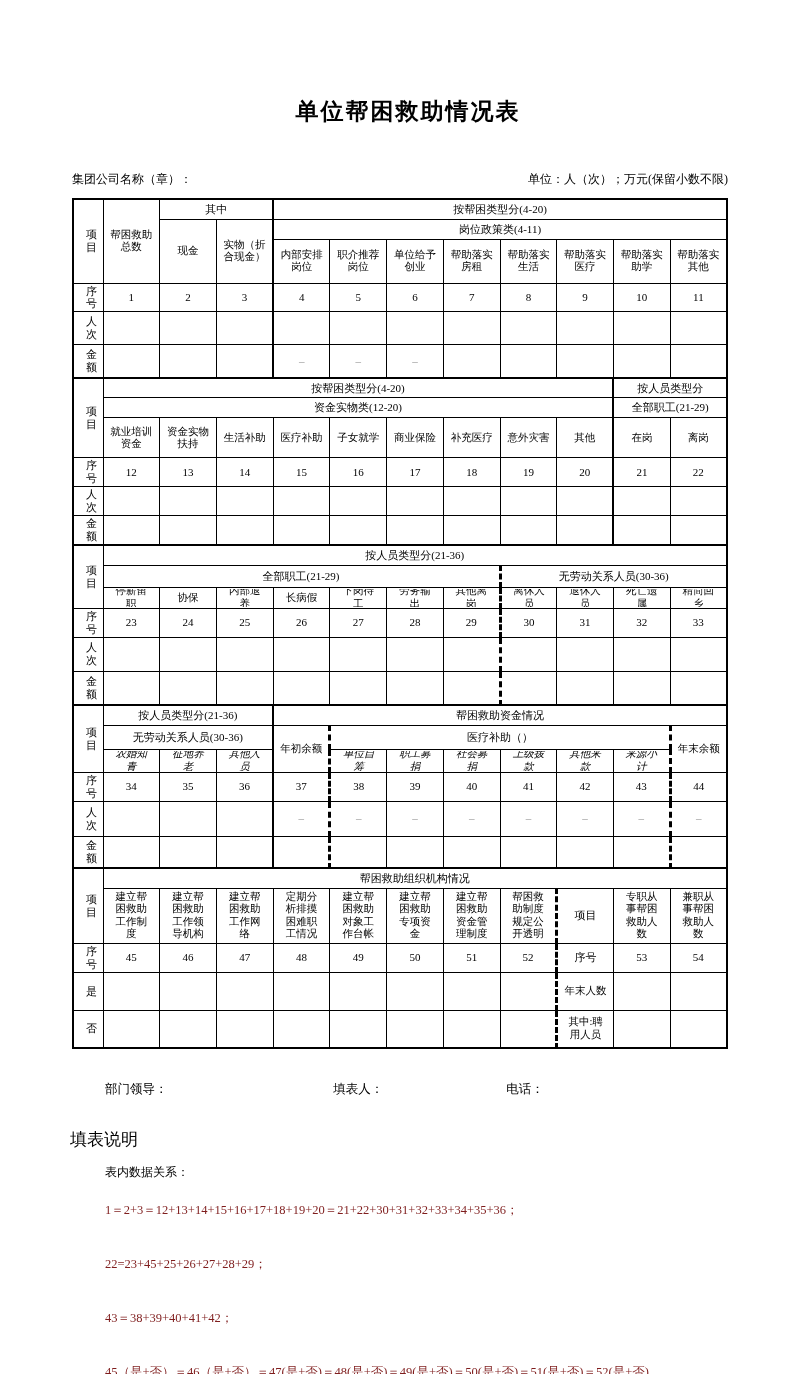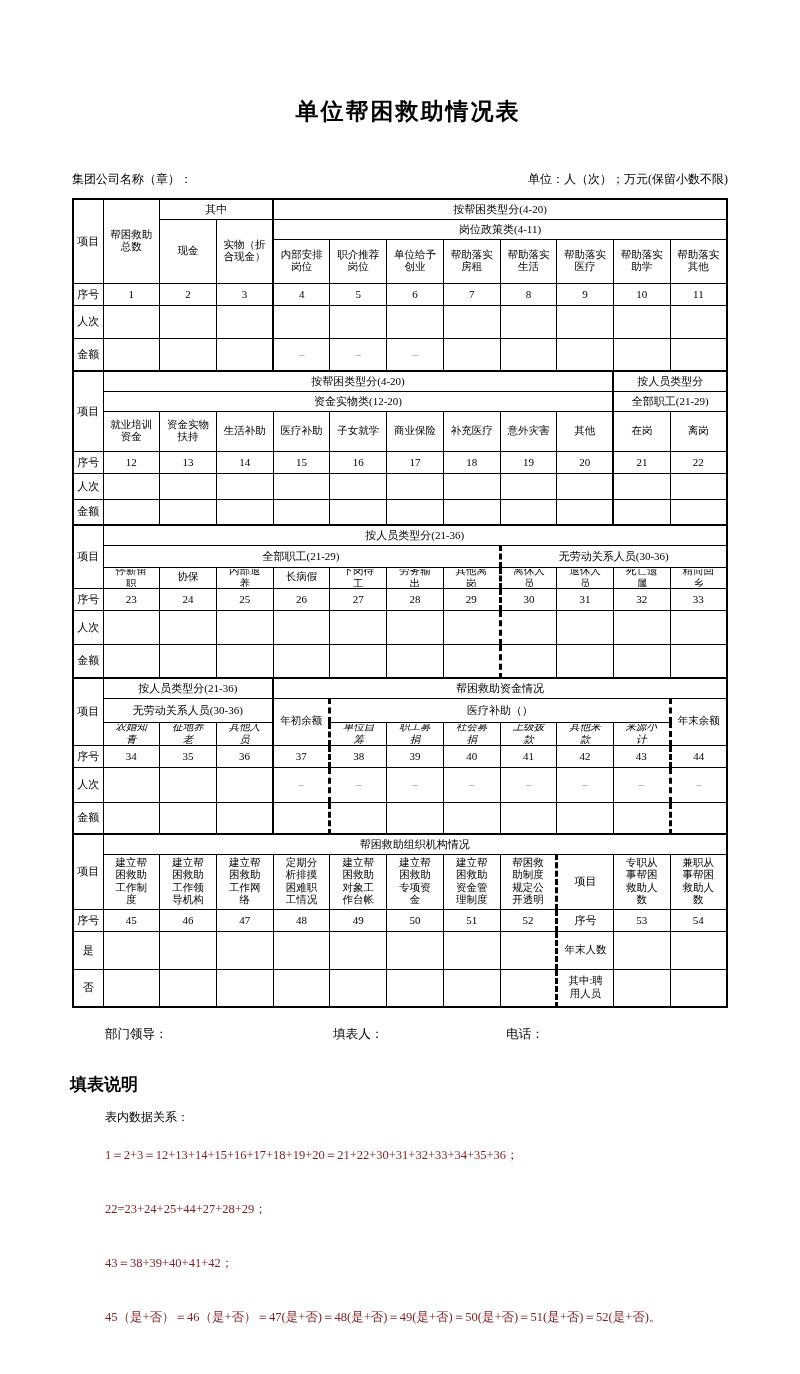--- a/index.html
+++ b/index.html
@@ -5,36 +5,36 @@
   html,body{margin:0;padding:0;background:#fff;}
   body{width:800px;height:1374px;font-family:"Liberation Serif","DejaVu Serif",serif;color:#000;overflow:hidden;}
   .title{margin:96px 0 0 16px;text-align:center;font-size:23px;font-weight:bold;letter-spacing:2px;}
   .info-row{width:656px;margin:44px 0 10px 72px;display:flex;justify-content:space-between;font-size:12px;}
   table.sec{width:656px;margin:0 0 0 72px;border-collapse:collapse;table-layout:fixed;border:2px solid #000;font-size:10.5px;line-height:1.18;}
   table.sec.follow{margin-top:-2px;}
   col.c0{width:30px;}
   td{border:1px solid #000;text-align:center;vertical-align:middle;padding:1px 2px;word-break:break-all;}
   td.name{padding:1px 6px;}
   td.grp{font-size:11px;}
-  td.lbl{font-size:11px;padding:1px 0;}
+  td.lbl{font-size:11px;padding:1px 12px;}
   td.seqn{font-size:11px;}
   td.bl2{border-left:2px solid #000;}
   td.bld{border-left:3px dashed #000;}
   td.dash{color:#8a8a8a;font-size:11px;}
   .clip{overflow:hidden;display:flex;align-items:center;justify-content:center;padding:0 4px;}
   .clip18{height:18px;}
   .clip20{height:20px;font-style:italic;}
   .clip52{height:52px;}
   tr.h20{height:20px;} tr.h22{height:22px;} tr.h24{height:24px;} tr.h26{height:26px;}
   tr.h32{height:32px;} tr.h33{height:33px;} tr.h34{height:34px;} tr.h35{height:35px;}
   tr.h38{height:38px;} tr.h40{height:40px;} tr.h44{height:44px;}
-  .sign-row{margin:18px 0 0 105px;font-size:12.5px;}
+  .sign-row{margin:32px 0 0 105px;font-size:12.5px;}
   .sign-row .s1{display:inline-block;width:225px;}
   .sign-row .s2{display:inline-block;width:170px;}
-  .notes-heading{margin:30px 0 0 70px;font-family:"Liberation Sans","DejaVu Sans",sans-serif;font-weight:bold;font-size:17px;}
+  .notes-heading{margin:30px 0 0 70px;font-family:"Liberation Sans","DejaVu Sans",sans-serif;font-weight:normal;font-size:17px;}
   .notes-intro{margin:13px 0 0 105px;font-size:12px;}
   .formula{margin:37px 0 0 105px;font-size:12.5px;color:#7f1d1d;}
   .formula.first{margin-top:21px;}
 </style>
 </head>
 <body>
 
 <div class="title">单位帮困救助情况表</div>
 
 <div class="info-row">
@@ -462,15 +462,15 @@
 
 <div class="sign-row">
   <span class="s1">部门领导：</span>
   <span class="s2">填表人：</span>
   <span class="s3">电话：</span>
 </div>
 
 <div class="notes-heading">填表说明</div>
 <div class="notes-intro">表内数据关系：</div>
 <div class="formula first">1＝2+3＝12+13+14+15+16+17+18+19+20＝21+22+30+31+32+33+34+35+36；</div>
-<div class="formula">22=23+24+25+44+27+28+29；</div>
+<div class="formula">22=23+45+25+26+27+28+29；</div>
 <div class="formula">43＝38+39+40+41+42；</div>
 <div class="formula">45（是+否）＝46（是+否）＝47(是+否)＝48(是+否)＝49(是+否)＝50(是+否)＝51(是+否)＝52(是+否)。</div>
 
 </body></html>

